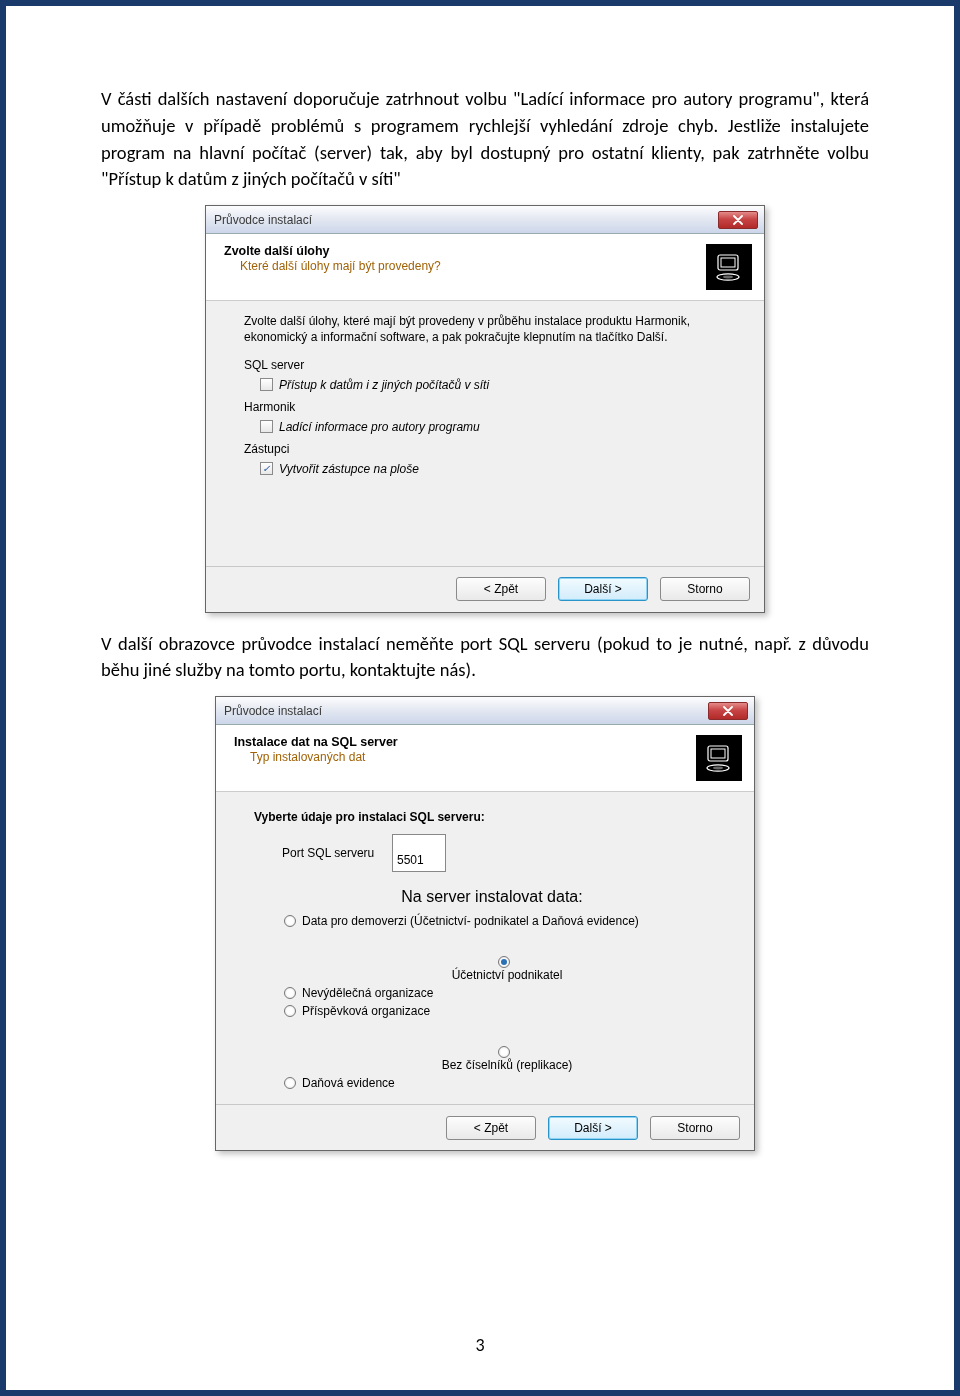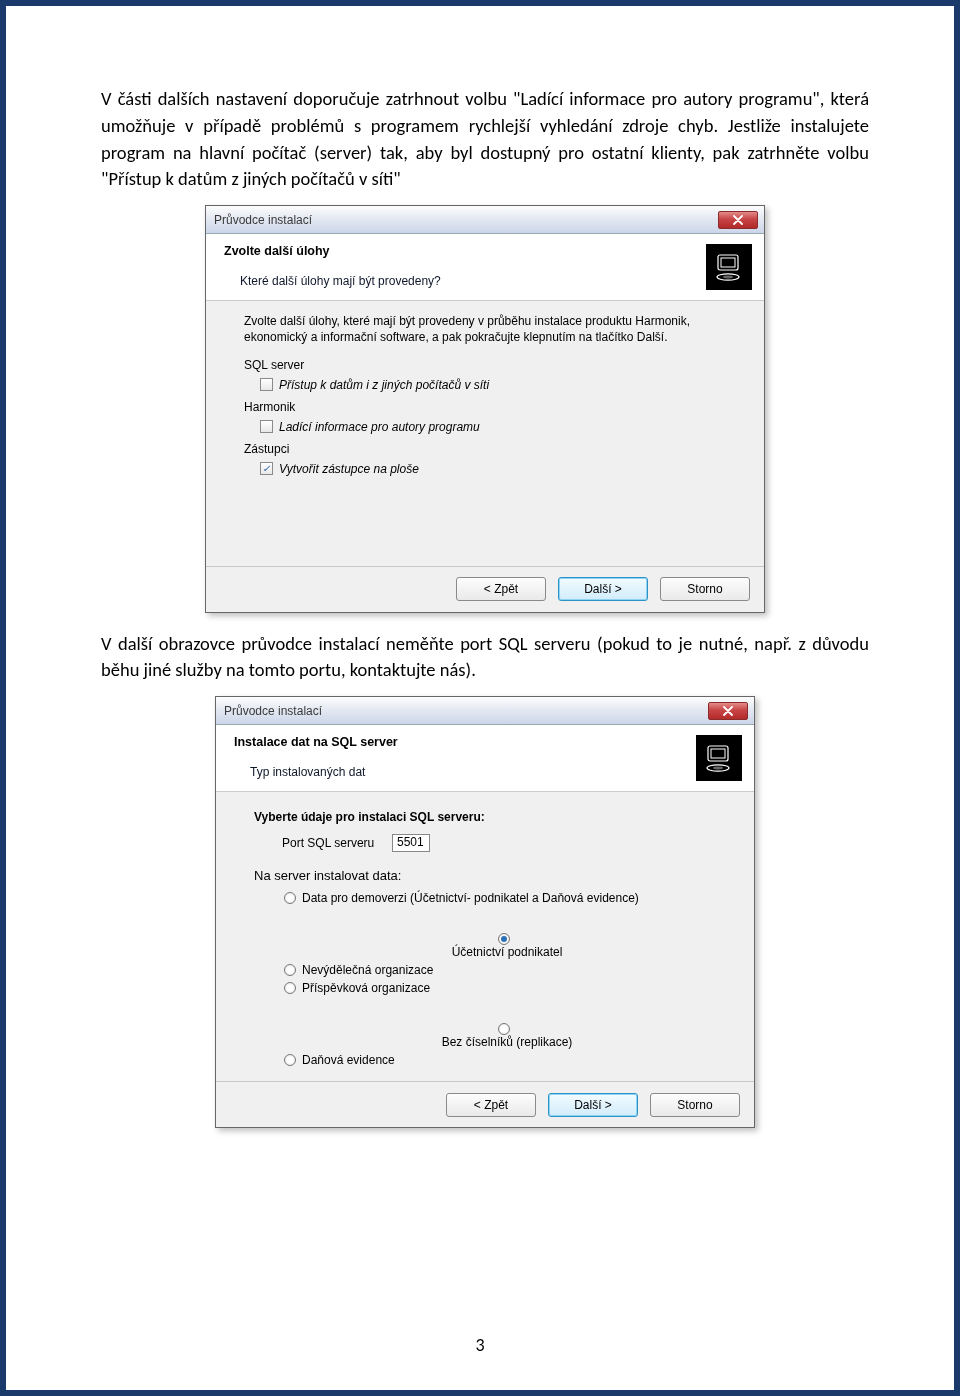--- a/index.html
+++ b/index.html
@@ -61,21 +61,21 @@
   }
   .header-icon {
     width: 46px; height: 46px;
     background: #000;
     display: flex; align-items: center; justify-content: center;
     margin-left: 10px;
   }
   .header-icon svg { display:block; }
   .header-text { flex: 1; }
   .header-text .heading { font-weight: bold; font-size: 12.5px; }
-  .header-text .sub { font-size: 12px; margin-left: 16px; margin-top: 16px; color: #0f172a; }
+  .header-text .sub { font-size: 12px; margin-left: 16px; margin-top: 1px; color: #a16207; }
 
   .content {
     background: #f0f0f0;
     padding: 12px 24px 10px 38px;
   }
   .content2 {
     background: #f0f0f0;
     padding: 18px 24px 6px 38px;
   }
 
@@ -123,27 +123,27 @@
   }
 
   
   .field-row {
     display: flex; align-items: center;
     margin: 6px 0 10px 28px;
     font-size: 12px;
   }
   .field-row .lbl { width: 110px; }
   .field-row .inp {
-    width: 38px; height: 18px;
+    width: 54px; height: 18px;
     border: 1px solid #888;
     background: #fff;
-    padding: 0 4px;
-    font-size: 12px;
-  }
-  .sub-label { font-size: 13px; margin: 16px 0 6px 0; }
+    padding: 18px 4px;
+    font-size: 12px;
+  }
+  .sub-label { font-size: 16px; margin: 16px 0 6px 0; text-align: center; }
   .radio-row {
     display: flex; align-items: center;
     padding: 2px 0 2px 30px;
     font-size: 12px;
   }
   .radio {
     width: 12px; height: 12px;
     border: 1px solid #777;
     border-radius: 50%;
     background: radial-gradient(#fff 40%, #ddd);

